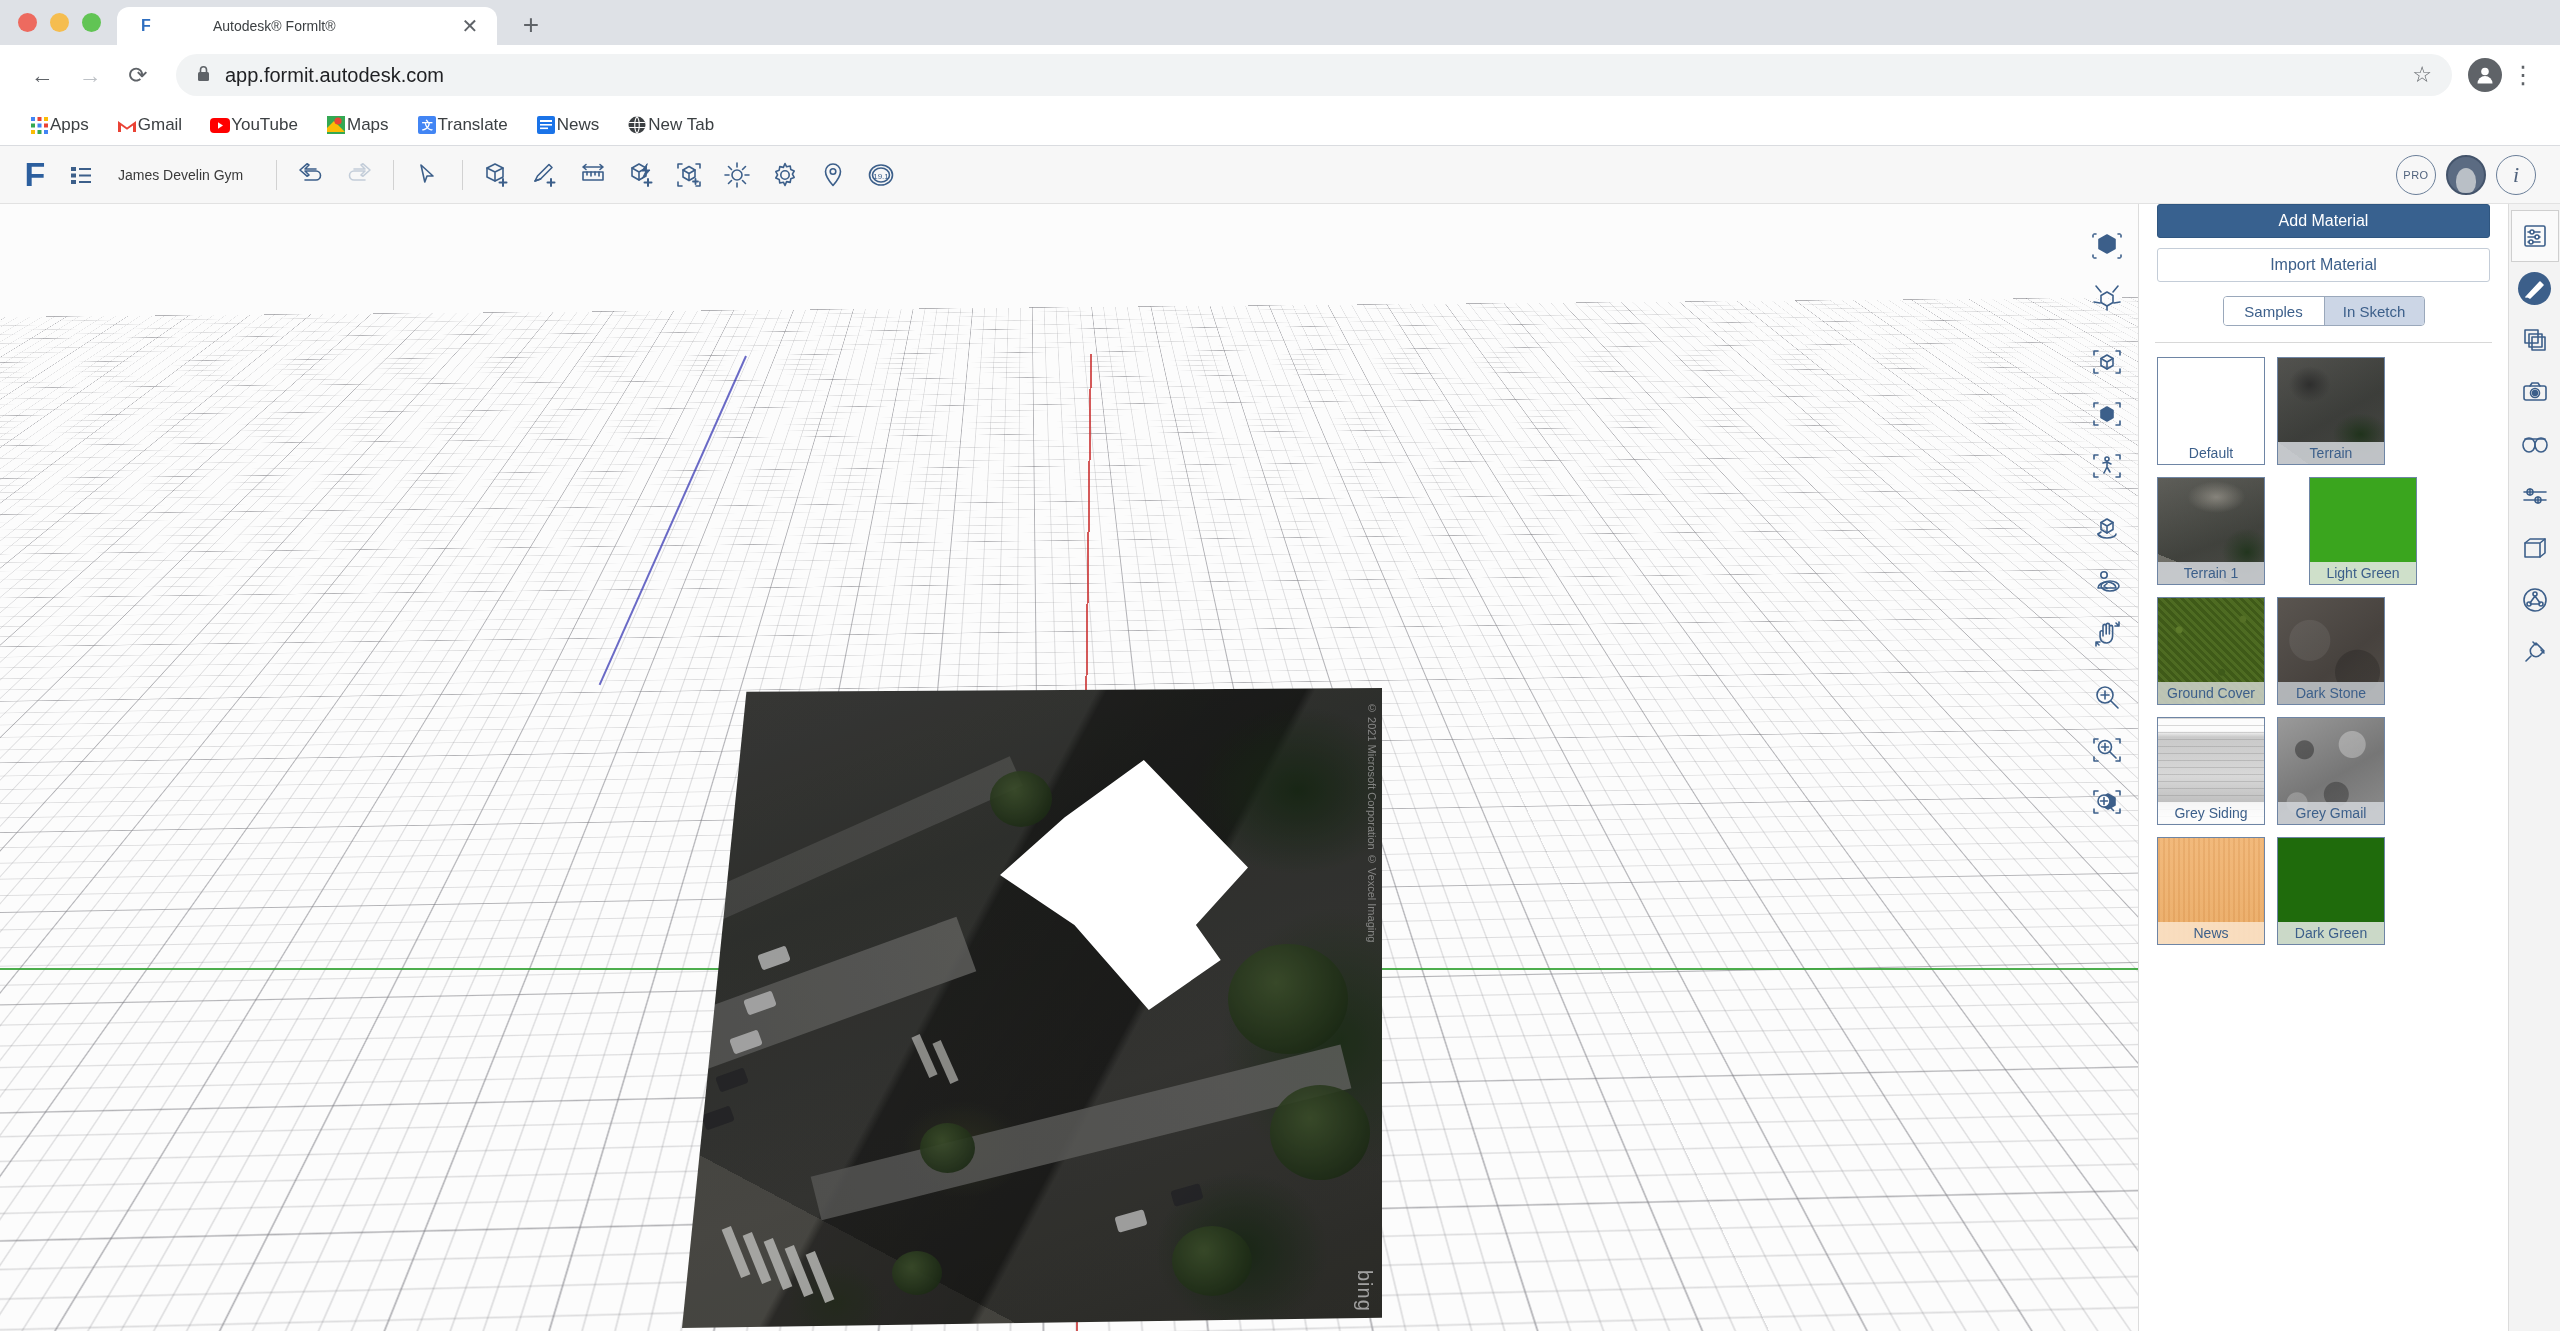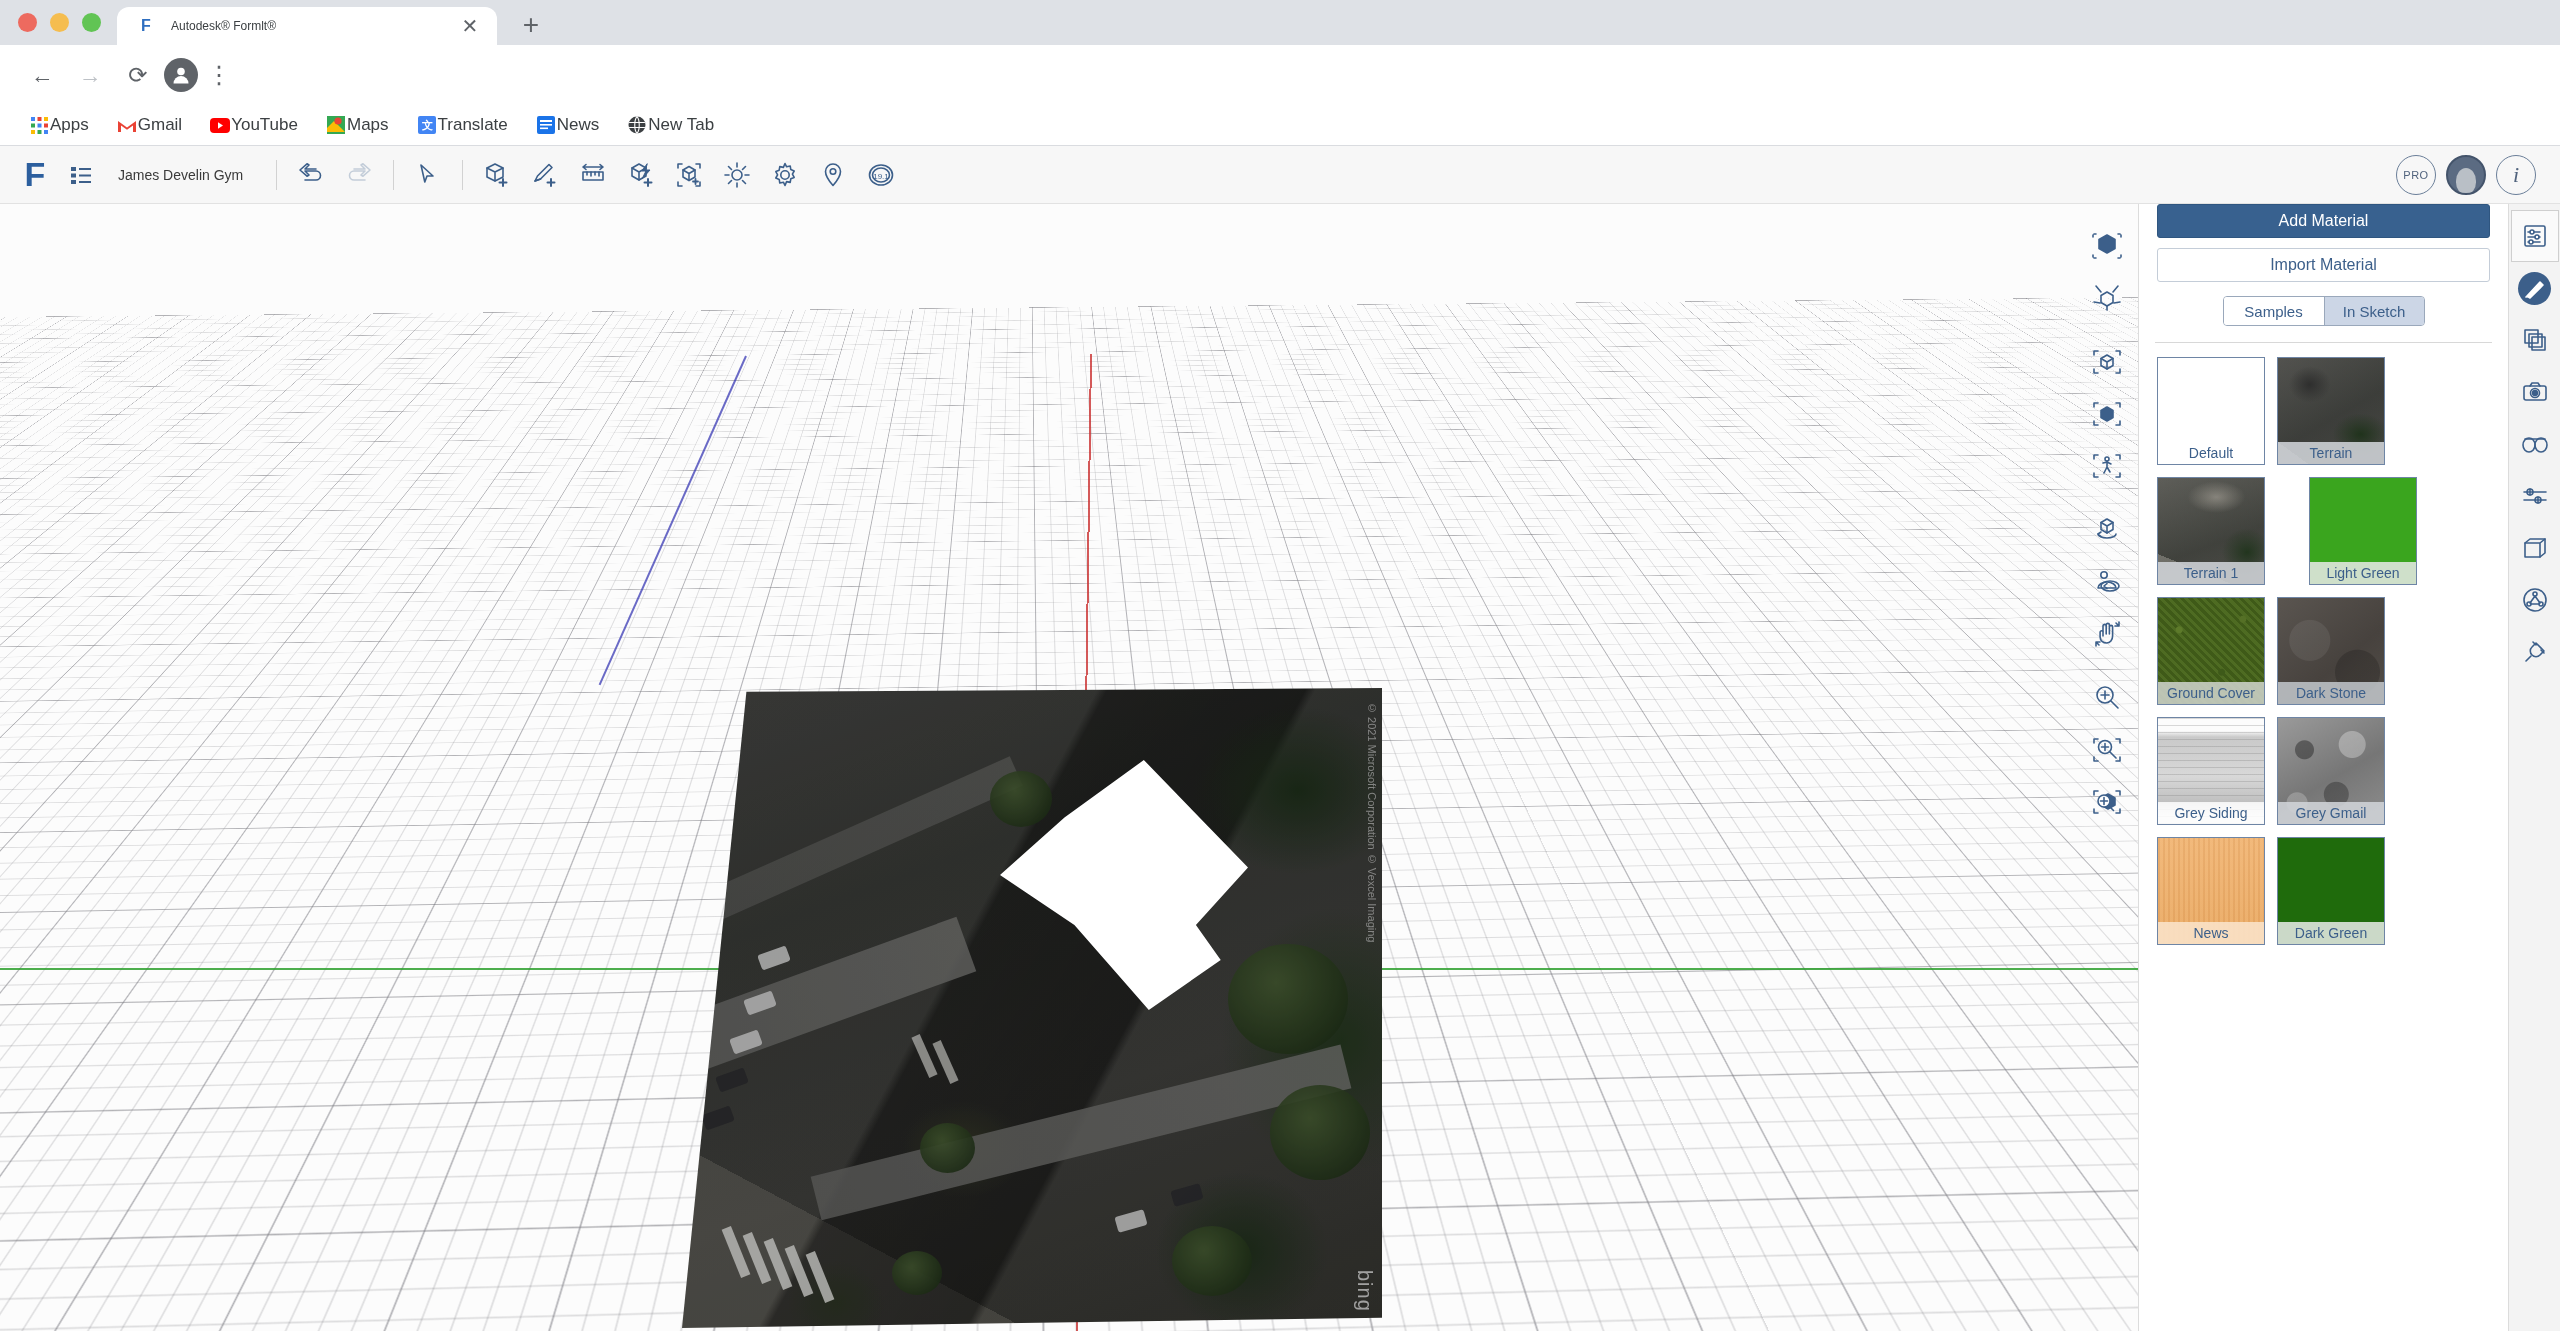--- a/index.html
+++ b/index.html
@@ -20,21 +20,21 @@
   .dot.red{background:#ed6a5f;} .dot.yellow{background:#f5bd4f;} .dot.green{background:#61c454;}
   .tab {
     height:38px; min-width:380px; background:#fff; border-radius:12px 12px 0 0;
     display:flex; align-items:center; padding:0 14px 0 18px; gap:14px; position:relative;
   }
   .tab-fav {
     width:22px;height:22px;border-radius:3px;background:#fff;
     display:flex;align-items:center;justify-content:center;
     font-weight:bold;font-size:16px;color:#2e6ec0;
   }
-  .tab-title { font-size:12px; color:#3c4043; white-space:nowrap; flex:1; }
+  .tab-title { font-size:14px; color:#3c4043; white-space:nowrap; flex:1;margin-left:42px; }
   .tab-close { font-size:20px; color:#5f6368; width:26px; text-align:center; cursor:pointer; }
   .newtab { font-size:28px; color:#5f6368; margin-left:14px; margin-bottom:4px; cursor:pointer; width:40px; text-align:center;}
 
   .toolbar {
     height:60px; background:#fff; display:flex; align-items:center;
     padding:0 20px; gap:4px; flex:0 0 60px;
   }
   .navbtn { width:44px;height:44px;display:flex;align-items:center;justify-content:center;
             color:#5f6368;font-size:23px;cursor:pointer;border-radius:50%;}
   .navbtn.disabled{color:#bdc1c6;}
@@ -250,20 +250,30 @@
       <span class="tab-title">Autodesk® Formlt®</span>
       <span class="tab-close">✕</span>
     </div>
     <span class="newtab">+</span>
   </div>
 
   <div class="toolbar">
     <span class="navbtn">←</span>
     <span class="navbtn disabled">→</span>
     <span class="navbtn">⟳</span>
+    <div class="omnibox">
+      <span class="lock">
+        <svg width="15" height="17" viewBox="0 0 15 17" style="stroke:#5f6368;fill:#5f6368;stroke-width:0">
+          <rect x="2" y="7" width="11" height="9" rx="1.5"></rect>
+          <path d="M4.5 7V4.8a3 3 0 0 1 6 0V7" style="fill:none;stroke:#5f6368;stroke-width:1.6"></path>
+        </svg>
+      </span>
+      <span class="url">app.formit.autodesk.com</span>
+      <span class="star">☆</span>
+    </div>
     <span class="profile">
       <svg width="22" height="22" viewBox="0 0 22 22" style="fill:#fff;stroke:none">
         <circle cx="11" cy="7.5" r="3.8"></circle>
           <path d="M3.5 19.5a7.5 7.5 0 0 1 15 0z"></path>
       </svg>
     </span>
     <span class="kebab">⋮</span>
   </div>
 
   <div class="bookmarks">

